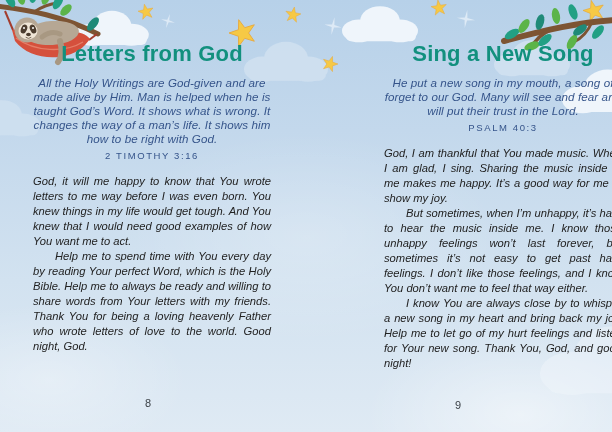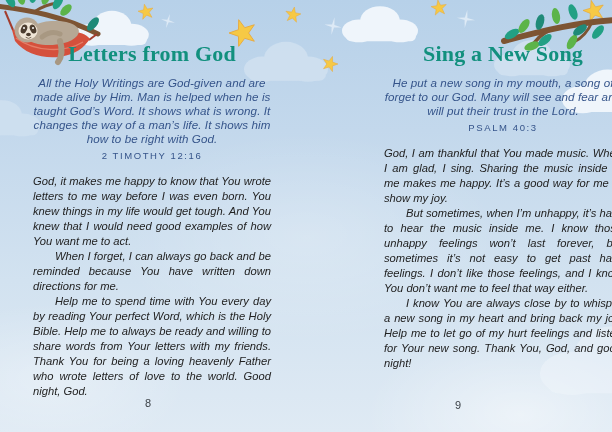--- a/index.html
+++ b/index.html
@@ -22,21 +22,21 @@
   .cloud-fill-white{ fill:#f2f7fc; }
   .cloud-fill-blue{ fill:#cfe0f0; }
   .star{ fill:var(--star_yellow,#f6c945); stroke:#e8a93c; stroke-width:.06; }
   .sparkle{ fill:#e9f1fa; opacity:.75; }
 
   .page-col{ position:absolute; text-align:center; }
   .page-left{ left:33px; top:40px; width:238px; }
   .page-right{ left:343px; top:40px; width:238px;margin-left:41px; }
 
   .chapter-title{
-    font-family:Liberation Serif, serif;
+    font-family:Liberation Sans, sans-serif;
     font-weight:bold;
     font-size:22px;
     line-height:28px;
     letter-spacing:.2px;
     color:var(--title_teal,#12907e);
   }
   .verse{
     margin-top:8px;
     font-style:italic;
     font-size:11.6px;
@@ -160,24 +160,23 @@
         <ellipse cx="572" cy="42" rx="4" ry="8" fill="#5cb449" transform="rotate(30 572 42)"></ellipse>
         <ellipse cx="580" cy="30" rx="4" ry="8" fill="#1f8a78" transform="rotate(55 580 30)"></ellipse>
         <ellipse cx="598" cy="32" rx="4" ry="8" fill="#22a084" transform="rotate(40 598 32)"></ellipse>
       </g>
     </g>
   </svg>
 
   <div class="page-col page-left">
     <h1 class="chapter-title">Letters from God</h1>
     <div class="verse">All the Holy Writings are God-given and are made alive by Him. Man is helped when he is taught God’s Word. It shows what is wrong. It changes the way of a man’s life. It shows him how to be right with God.</div>
-    <div class="reference">2 TIMOTHY 12:16</div>
+    <div class="reference">2 TIMOTHY 3:16</div>
     <div class="body-text">
-      <p>God, it makes me happy to know that You wrote letters to me way before I was even born. You knew things in my life would get tough. And You knew that I would need good examples of how You want me to act.</p>
-      <p>When I forget, I can always go back and be reminded because You have written down directions for me.</p>
+      <p>God, it will me happy to know that You wrote letters to me way before I was even born. You knew things in my life would get tough. And You knew that I would need good examples of how You want me to act.</p>
       <p>Help me to spend time with You every day by reading Your perfect Word, which is the Holy Bible. Help me to always be ready and willing to share words from Your letters with my friends. Thank You for being a loving heavenly Father who wrote letters of love to the world. Good night, God.</p>
     </div>
   </div>
 
   <div class="page-col page-right">
     <h1 class="chapter-title">Sing a New Song</h1>
     <div class="verse">He put a new song in my mouth, a song of forget to our God. Many will see and fear and will put their trust in the Lord.</div>
     <div class="reference">PSALM 40:3</div>
     <div class="body-text">
       <p>God, I am thankful that You made music. When I am glad, I sing. Sharing the music inside of me makes me happy. It’s a good way for me to show my joy.</p>

